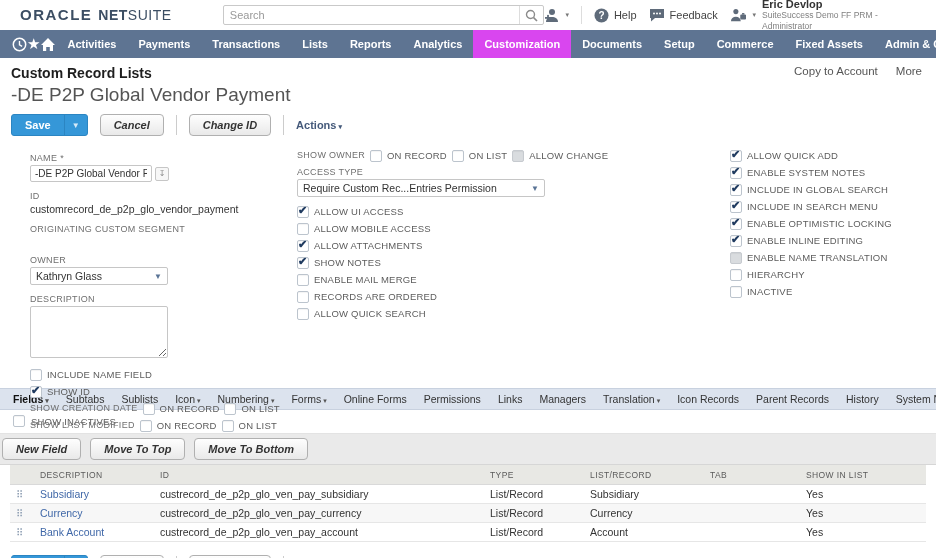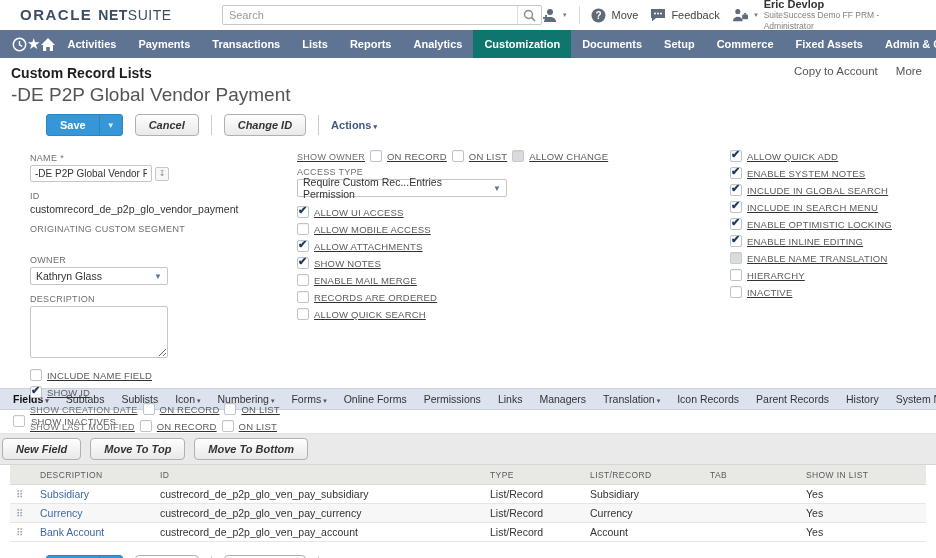--- a/index.html
+++ b/index.html
@@ -22,32 +22,32 @@
   .caret-sm { font-size:7px; color:#777; }
   .tdiv { width:1px; height:18px; background:#ddd; }
   .userblock { display:flex; align-items:center; gap:6px; cursor:pointer; }
   .usertext .uname { font-size:11px; font-weight:bold; color:#333; line-height:12px; }
   .usertext .urole { font-size:8.5px; color:#808080; line-height:11px; }
 
   
   .navbar { height:28px; background:#5e7492; display:flex; align-items:center; padding-left:12px; }
   .nav-icon { width:34px; height:28px; display:flex; align-items:center; justify-content:center; cursor:pointer; color:#fff; }
   .nav-item { padding:0 11px; line-height:28px; font-size:11px; font-weight:bold; color:#fff; cursor:pointer; white-space:nowrap; }
-  .nav-item.active { background:#0f766e; }
+  .nav-item.active { background:#d946ef; }
 
   
   .page-head { display:flex; align-items:flex-start; padding:7px 14px 0 11px; }
   .page-head h1 { font-size:14px; font-weight:bold; color:#1e1e1e; }
   .head-links { margin-left:auto; display:flex; gap:18px; font-size:11.5px; color:#555; }
   .head-links span { cursor:pointer; }
   .record-title { padding:3px 11px 0; font-size:19px; color:#545454; }
 
   
   .btn-row { display:flex; align-items:center; padding:8px 11px 4px; gap:12px; }
-  .btn-save { display:flex; background:#3597d8; border:1px solid #2b85c2; border-radius:3px; overflow:hidden; cursor:pointer;margin-left:35px; }
+  .btn-save { display:flex; background:#3597d8; border:1px solid #2b85c2; border-radius:3px; overflow:hidden; cursor:pointer; }
   .btn-save .main { padding:4px 13px; color:#fff; font-weight:bold; font-size:11px; }
   .btn-save .sv-caret { padding:0 7px; border-left:1px solid #2b85c2; color:#d7eaf8; font-size:8px; display:flex; align-items:center; }
   .btn-gray { background:linear-gradient(#fefefe,#e9e9e9); border:1px solid #b0b0b0; border-radius:4px;
     padding:4px 13px; font-size:11px; font-weight:bold; color:#333; cursor:pointer; font-family:"Liberation Sans",sans-serif;font-style:italic; }
   .vdiv { width:1px; height:20px; background:#ccc; }
   .actions-link { font-size:11px; font-weight:bold; color:#44597a; cursor:pointer; }
   .actions-link .caret-sm { color:#44597a; margin-left:2px; }
 
   
   .form-area { position:relative; height:240px; }
@@ -57,31 +57,31 @@
   .flabel { font-size:9px; color:#6f6f6f; letter-spacing:.3px; margin:9px 0 2px; text-transform:uppercase; }
   .flabel .req { margin-left:3px; color:#6f6f6f; }
   .input-wrap { display:flex; align-items:center; gap:3px; }
   .txt-input { width:122px; height:17px; border:1px solid #c6c6c6; border-radius:2px; font-size:10px; padding:0 4px; color:#333;
     font-family:"Liberation Sans",sans-serif; }
   .expand-btn { width:14px; height:14px; border:1px solid #c6c6c6; border-radius:2px; background:#f7f7f7; font-size:8px;
     color:#888; display:flex; align-items:center; justify-content:center; cursor:pointer; }
   .static-val { font-size:10.5px; color:#333; margin:1px 0 2px; }
   .selectbox { width:138px; height:18px; border:1px solid #c6c6c6; border-radius:2px; display:flex; align-items:center;
     padding:0 5px; font-size:10.5px; color:#333; cursor:pointer; background:#fff; }
-  .selectbox.wide { width:210px;justify-content:space-between; }
+  .selectbox.wide { width:248px;justify-content:space-between; }
   .selectbox .sel-caret { margin-left:auto; color:#5a7496; font-size:8px; }
   textarea.desc { width:138px; height:52px; border:1px solid #c6c6c6; border-radius:2px; resize:both;
     font-family:"Liberation Sans",sans-serif; font-size:10px; padding:2px; }
 
   .cb { display:inline-block; width:12px; height:12px; border:1px solid #bcc4cd; border-radius:2px; background:#fff;
     vertical-align:-2px; position:relative; cursor:pointer; box-shadow:inset 0 1px 1px rgba(0,0,0,.05); flex:none; }
   .cb.checked::after { content:"\2714"; position:absolute; top:-3px; left:0; font-size:11px; font-weight:bold; color:#1f3a5f; }
   .cb.disabled { background:#d9dcdf; border-color:#c6cacf; cursor:default; }
   .cb-label { font-size:9.5px; color:#5c5c5c; letter-spacing:.2px; text-transform:uppercase; }
-  .cbrow { display:flex; align-items:flex-end; gap:5px; margin:5px 0;text-decoration:underline; }
+  .cbrow { display:flex; align-items:flex-start; gap:5px; margin:5px 0; }
   .inline-label { font-size:9px; color:#6f6f6f; letter-spacing:.3px; text-transform:uppercase; }
 
   
   .tab-strip { margin-top:8px; background:#dce3ee; border-top:1px solid #c8d1df; border-bottom:1px solid #c8d1df;
     height:22px; display:flex; align-items:center; padding:0 13px; gap:17px; }
   .tab { font-size:10.5px; color:#333; cursor:pointer; white-space:nowrap; }
   .tab.active { font-weight:bold; color:#111; }
   .tmark { font-size:7px; color:#555; margin-left:2px; }
   .inactives-row { padding:5px 13px 6px; border-bottom:1px solid #e3e3e3; display:flex; align-items:center; gap:6px; }
   .toolbar { background:#eaeaea; border-bottom:1px solid #d6d6d6; padding:4px 2px; display:flex; gap:9px; }
@@ -125,21 +125,21 @@
           <rect class="ic" x="3.1" y="6.9" width="1.8" height="6"></rect>
         </svg>
       <span class="caret-sm">▾</span>
     </span>
     <span class="tdiv"></span>
     <span class="tr-item">
       <svg width="15" height="15" viewBox="0 0 15 15">
           <circle class="ic" cx="7.5" cy="7.5" r="7"></circle>
           <text x="7.5" y="11" text-anchor="middle" font-size="10" font-weight="bold" fill="#fff" font-family="Liberation Sans,sans-serif">?</text>
         </svg>
-      <span>Move</span>
+      <span>Help</span>
     </span>
     <span class="tr-item">
       <svg width="16" height="14" viewBox="0 0 16 14">
           <path class="ic" d="M1 1h14v9H6l-4 3.5V10H1z"></path>
           <circle cx="5" cy="5.5" r="1" fill="#fff"></circle>
           <circle cx="8" cy="5.5" r="1" fill="#fff"></circle>
           <circle cx="11" cy="5.5" r="1" fill="#fff"></circle>
         </svg>
       <span>Feedback</span>
     </span>

